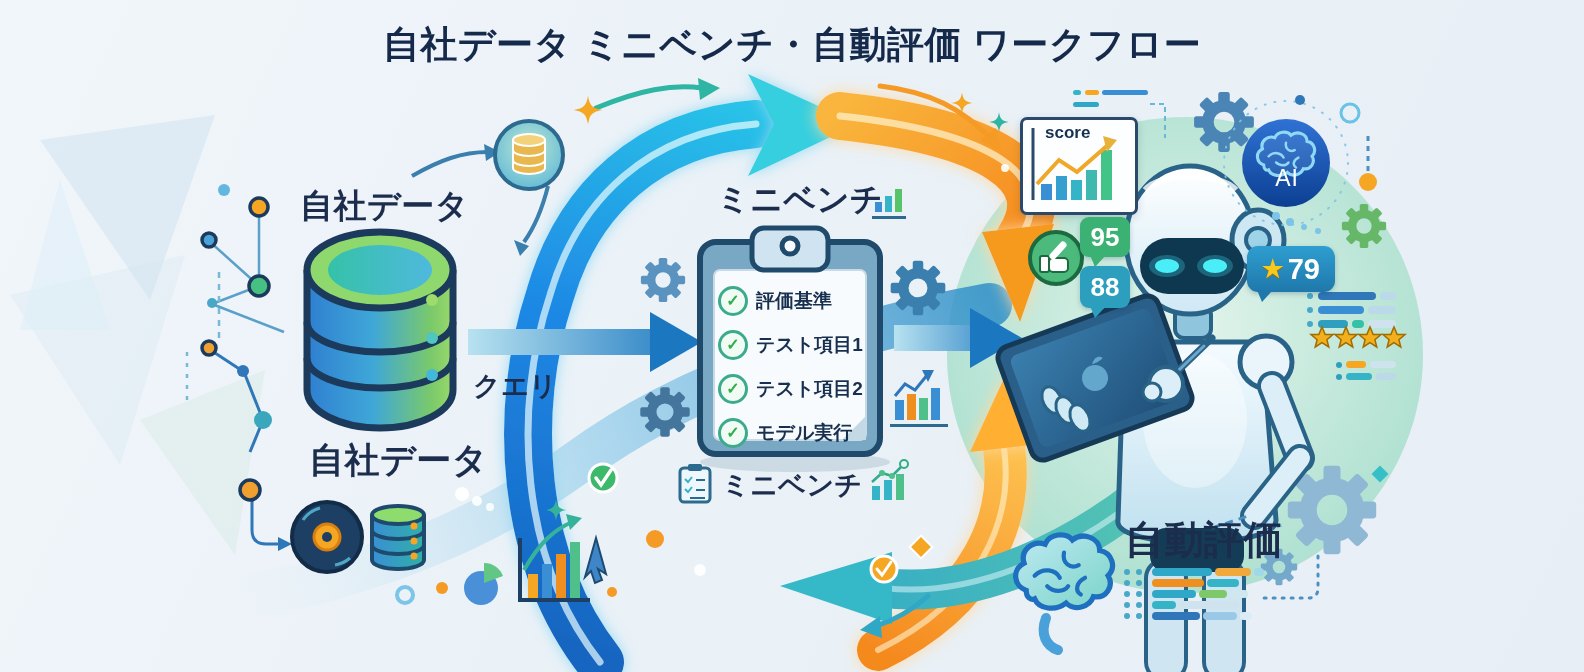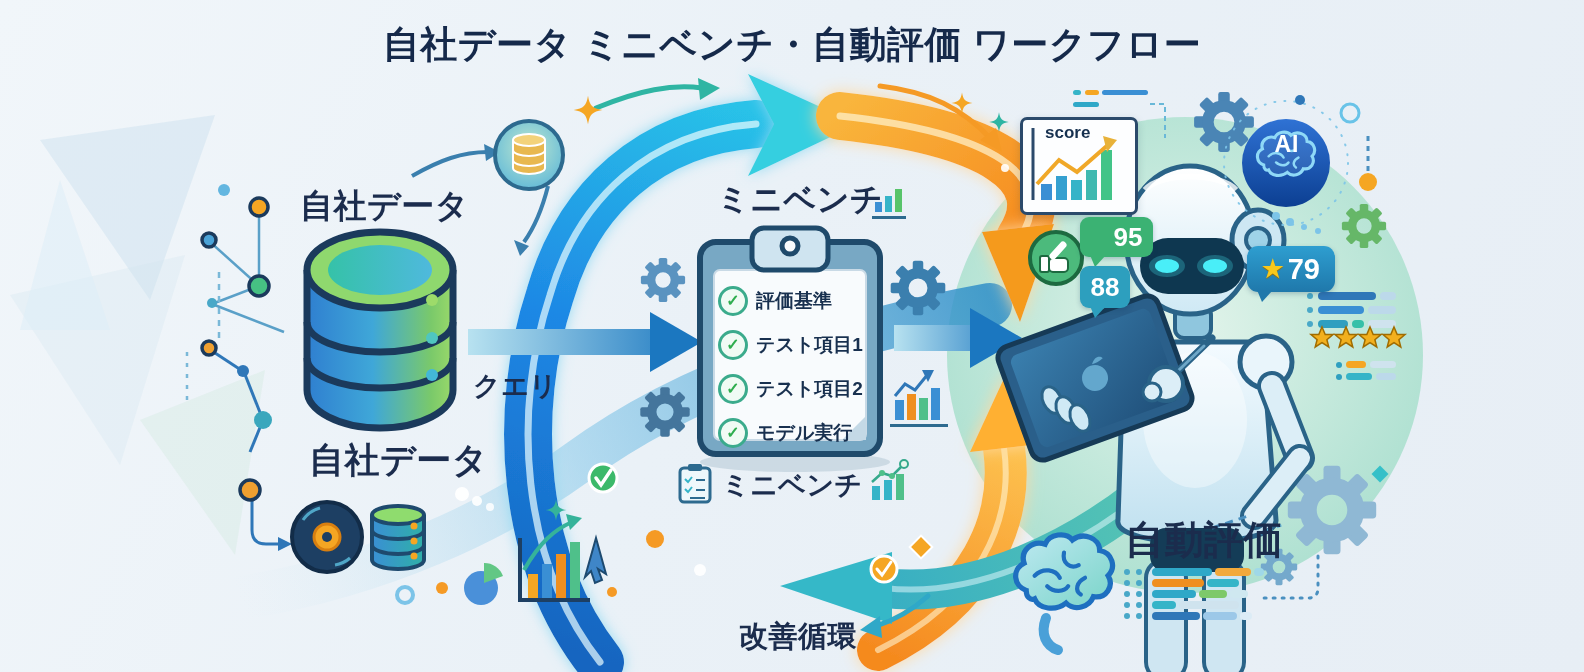--- a/index.html
+++ b/index.html
@@ -18,27 +18,27 @@
     display:inline-flex;align-items:center;justify-content:center;}
   .chk-lb{font-weight:800;font-size:19px;color:#18304f;white-space:nowrap;}
   .score-panel{position:absolute;left:1020px;top:117px;width:112px;height:92px;background:#fdfeff;
     border:3px solid #2b4a6b;border-radius:7px;box-shadow:0 3px 8px rgba(30,60,90,.18);}
   .score-lb{position:absolute;left:12px;top:3px;font-weight:800;font-size:17px;color:#16304f;margin-left:10px;}
   .bubble{position:absolute;display:flex;align-items:center;justify-content:center;gap:4px;
     color:#fff;font-weight:800;border-radius:9px;box-shadow:0 2px 5px rgba(20,60,90,.25);}
   .bubble::after{content:"";position:absolute;left:10px;bottom:-10px;
     border-left:5px solid transparent;border-right:11px solid transparent;
     border-top:12px solid var(--bb);}
-  .b95{left:1080px;top:217px;width:50px;height:40px;background:#3bb273;--bb:#3bb273;font-size:26px;padding-left:23px;}
+  .b95{left:1080px;top:217px;width:50px;height:40px;background:#3bb273;--bb:#3bb273;font-size:26px;}
   .b88{left:1080px;top:266px;width:50px;height:42px;background:#2d9fbe;--bb:#2d9fbe;font-size:26px;}
   .b79{left:1247px;top:246px;width:88px;height:46px;border-radius:11px;font-size:29px;
     background:linear-gradient(180deg,#2e9ed0,#1f78ab);--bb:#1f78ab;}
   .b79 .st{color:#f8c81c;font-size:24px;text-shadow:0 1px 1px #9a6c00;}
-  .ai-lb{position:absolute;left:1264px;top:131px;width:46px;text-align:center;
-    font-size:23px;font-weight:700;color:#ffffff;letter-spacing:1px;}
+  .ai-lb{position:absolute;left:1264px;top:165px;width:46px;text-align:center;
+    font-size:23px;font-weight:400;color:#ffffff;letter-spacing:1px;}
 </style>
 </head>
 <body>
 
 <div class="stage">
 
 <svg class="art" width="1584" height="672" viewBox="0 0 1584 672">
 <defs>
   <linearGradient id="gBlue" gradientUnits="userSpaceOnUse" x1="600" y1="660" x2="780" y2="120">
     <stop offset="0" stop-color="#1565c0"></stop>
@@ -464,21 +464,20 @@
 </g>
 </svg>
 
 <div class="lbl title">自社データ ミニベンチ・自動評価 ワークフロー</div>
 
 <div class="lbl" style="left:300px;top:184px;font-size:33px;">自社データ</div>
 <div class="lbl" style="left:473px;top:368px;font-size:27px;">クエリ</div>
 <div class="lbl" style="left:309px;top:437px;font-size:35px;">自社データ</div>
 <div class="lbl" style="left:717px;top:178px;font-size:32px;">ミニベンチ</div>
 <div class="lbl" style="left:722px;top:467px;font-size:27px;">ミニベンチ</div>
-<div class="lbl" style="left:739px;top:617px;font-size:29px;">改善循環</div>
 <div class="lbl" style="left:1125px;top:513px;font-size:39px;">自動評価</div>
 
 <div class="checklist">
   <div class="chk-row">
     <span class="chk-ic">✓</span>
     <span class="chk-lb">評価基準</span>
   </div>
   <div class="chk-row">
     <span class="chk-ic">✓</span>
     <span class="chk-lb">テスト項目1</span>

